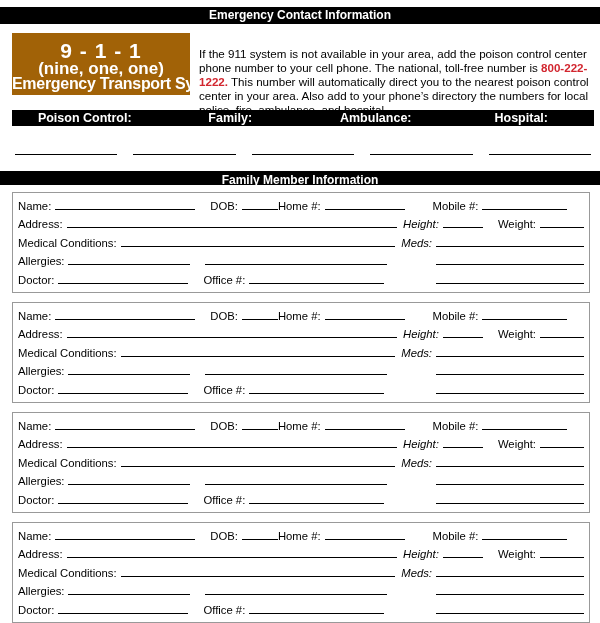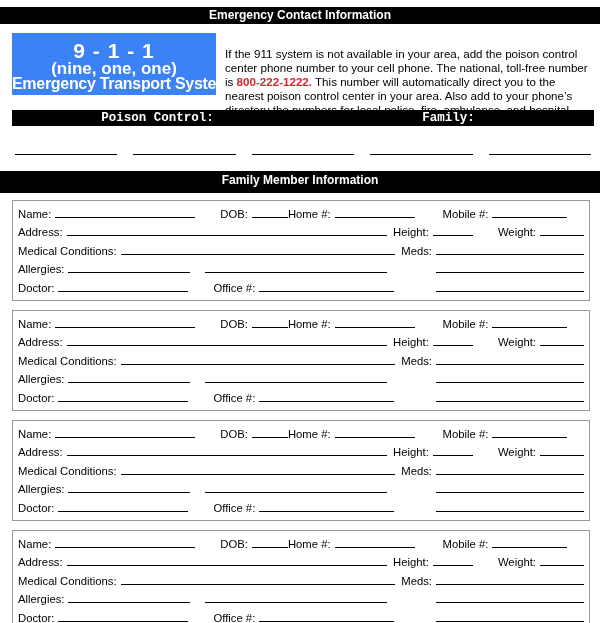--- a/index.html
+++ b/index.html
@@ -5,38 +5,38 @@
   html,body{margin:0;padding:0;}
   body{
     width:600px;height:623px;overflow:hidden;background:#ffffff;
     font-family:"Liberation Sans", sans-serif;color:#000;
   }
   .section-bar{
     background:#000;color:#fff;font-weight:bold;font-size:12px;
     text-align:center;height:17px;line-height:17px;
   }
   #emergency-header{margin-top:7px;}
-  #family-header{margin-top:16px;height:22px;line-height:19px;}
+  #family-header{margin-top:16px;height:14px;line-height:19px;}
 
   
   .top-row{display:flex;gap:9px;margin:9px 8px 0 12px;height:69px;}
   .red-box{
-    width:204px;height:62px;flex:none;background:#3b82f6;color:#fff;
+    width:178px;height:62px;flex:none;background:#a16207;color:#fff;
     text-align:center;font-weight:bold;overflow:hidden;
   }
   .red-box .big-number{font-size:21px;line-height:23px;padding-top:6px;letter-spacing:1px;}
   .red-box .words{font-size:17px;line-height:14px;}
   .red-box .subtitle{font-size:16px;line-height:15px;letter-spacing:-0.3px;white-space:nowrap;}
   .instructions{
     flex:1;margin:14px 0 0 0;font-size:11.6px;line-height:13.9px;
   }
   .phone-number{color:#d2262f;font-weight:bold;}
 
   
-  .contacts-row{display:flex;margin:8px 6px 0 12px;font-family:Liberation Mono, monospace;}
+  .contacts-row{display:flex;margin:8px 6px 0 12px;}
   .contact-label{
     flex:1;background:#000;color:#fff;font-weight:bold;font-size:12.5px;
     text-align:center;height:16px;line-height:16px;white-space:nowrap;overflow:hidden;
   }
   .contacts-lines{display:flex;gap:10px;margin:28px 6px 0 12px;}
   .contact-line{flex:1;border-bottom:1.6px solid #000;height:0;margin:0 3px;}
 
   
   #members{margin:7px 10px 0 12px;}
   .member-box{
@@ -53,22 +53,22 @@
   .r2-address-line{flex:1;}
   .r2-height-line{width:40px;}
   .r2-weight-line{width:44px;}
   .r3-medical-line{flex:1;}
   .r3-meds-line{width:148px;}
   .r4-allergies-line{width:122px;}
   .r4-mid-line{width:182px;margin-left:15px;}
   .right-line{width:148px;margin-left:auto;}
   .r5-doctor-line{width:130px;}
   .r5-office-line{width:135px;}
-  .ml-6{margin-left:6px;}
-  .ml-11{margin-left:25px;text-align:right;}
+  .ml-6{margin-left:6px;font-style:italic;}
+  .ml-11{margin-left:15px;text-align:right;}
   .ml-16{margin-left:28px;}
   .ml-22{}
 </style>
 </head>
 <body>
 
 <div>
 
   <div class="section-bar" id="emergency-header">
     <span>Emergency Contact Information</span>
@@ -79,20 +79,22 @@
       <div class="big-number">9 - 1 - 1</div>
       <div class="words">(nine, one, one)</div>
       <div class="subtitle">Emergency Transport System</div>
     </div>
     <p class="instructions"><span>If the 911 system is not available in your area, add the poison control center phone number to your cell phone. The national, toll-free number is </span><span class="phone-number">800-222-1222.</span><span> This number will automatically direct you to the nearest poison control center in your area. Also add to your phone’s directory the numbers for local police, fire, ambulance, and hospital.</span></p>
   </div>
 
   <div class="contacts-row" id="contact-labels-row">
       <div class="contact-label">Poison Control:</div>
       <div class="contact-label">Family:</div>
+      <div class="contact-label">Ambulance:</div>
+      <div class="contact-label">Hospital:</div>
     </div>
   <div class="contacts-lines" id="contact-lines-row">
       <div class="contact-line"></div>
       <div class="contact-line"></div>
       <div class="contact-line"></div>
       <div class="contact-line"></div>
       <div class="contact-line"></div>
     </div>
 
   <div class="section-bar" id="family-header">

